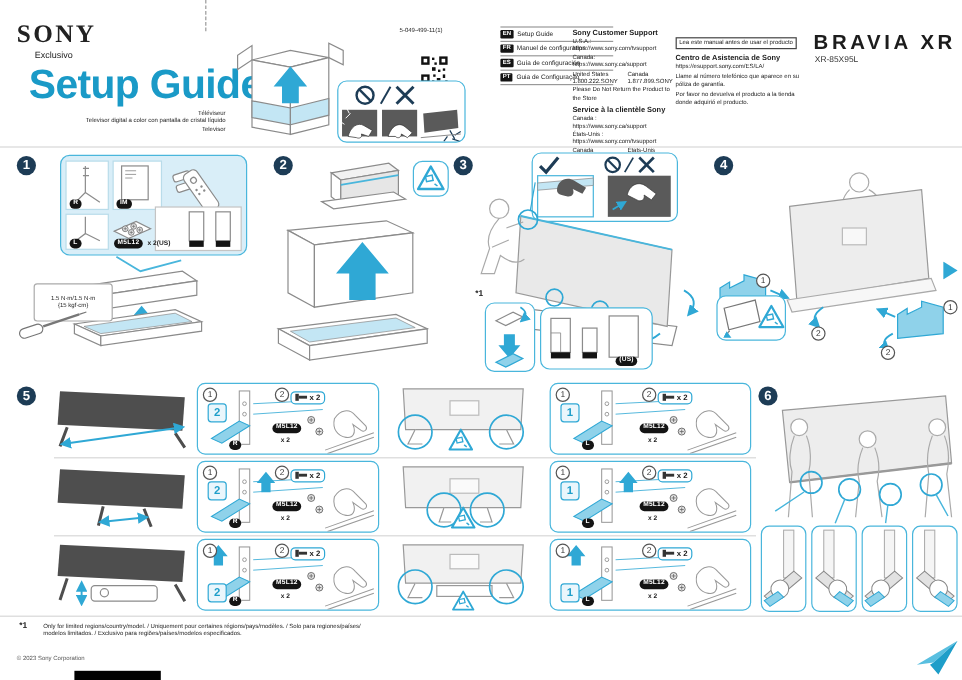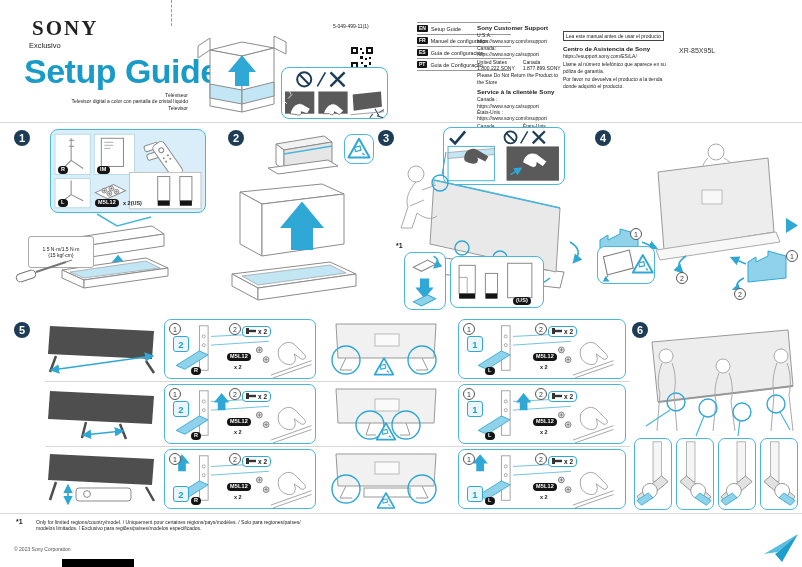--- a/index.html
+++ b/index.html
@@ -73,21 +73,21 @@
       <rect x="19" y="2" width="9" height="42" fill="#f5f5f5" stroke="#aaa" stroke-width="0.9"></rect>
       <polygon points="2,60 28,38 35,44 9,66" fill="#e2e2e2" stroke="#888" stroke-width="0.9"></polygon>
       <path d="M8,52 c2,-6 9,-8 13,-4 c4,4 3,10 -2,13 c-5,3 -12,-2 -11,-9 z" fill="#fff" stroke="#888" stroke-width="0.9"></path>
       <polygon points="2,64 14,56 19,61 7,69" fill="#8fd2ea" stroke="#2fa8d5" stroke-width="0.9"></polygon>
     </g>
   </defs>
 </svg>
 
 <div class="page">
 
-  <div class="abs" style="left:32px;top:16px;font-family:'Liberation Serif',serif;font-weight:bold;font-size:21px;letter-spacing:2px">SONY</div>
+  <div class="abs" style="left:14px;top:16px;font-family:'Liberation Serif',serif;font-weight:bold;font-size:21px;letter-spacing:2px">SONY</div>
   <div class="abs" style="left:29px;top:41px;font-size:7.5px">Exclusivo</div>
   <div class="abs" style="left:24px;top:52px;font-size:34px;font-weight:bold;letter-spacing:-.5px;color:#1a9ac7">Setup Guide</div>
   <div class="abs" style="left:38px;top:92px;width:150px;text-align:right">
     <div class="tiny">Téléviseur</div>
     <div class="tiny">Televisor digital a color con pantalla de cristal líquido</div>
     <div class="tiny">Televisor</div>
   </div>
 
   <div class="abs" style="left:171px;top:0;height:26px;border-left:1px dashed #999"></div>
 
@@ -209,20 +209,21 @@
   </div>
 
   <div class="abs" style="left:563px;top:24px;width:108px">
     <div class="boxed">Lea este manual antes de usar el producto</div>
     <div class="sup-title" style="margin-top:3px">Centro de Asistencia de Sony</div>
     <div class="tiny">https://esupport.sony.com/ES/LA/</div>
     <div class="tiny" style="margin-top:2px">Llame al número telefónico que aparece en su póliza de garantía.</div>
     <div class="tiny" style="margin-top:2px">Por favor no devuelva el producto a la tienda donde adquirió el producto.</div>
   </div>
 
+  <div class="abs" style="left:678px;top:26px;font-size:17px;font-weight:bold;letter-spacing:3px;color:#1c1c1c">BRAVIA XR</div>
   <div class="abs" style="left:679px;top:47px;font-size:7px;color:#333">XR-85X95L</div>
 
   <div class="hr" style="left:0;top:122px;width:802px"></div>
 
   <div class="stepnum" style="left:14px;top:130px">1</div>
   <div class="panel fill" style="left:50px;top:129px;width:156px;height:84px">
     <svg class="art" viewBox="0 0 153 81">
       <rect x="4" y="4" width="35" height="40" fill="#fff" stroke="#b9dcea"></rect>
       <path d="M20,8 v22 l-10,10 m10,-10 l12,8 M18,10 h5 M18,16 h5" stroke="#8b8b8b" fill="none"></path>
       <rect x="43" y="4" width="40" height="40" fill="#fff" stroke="#b9dcea"></rect>

